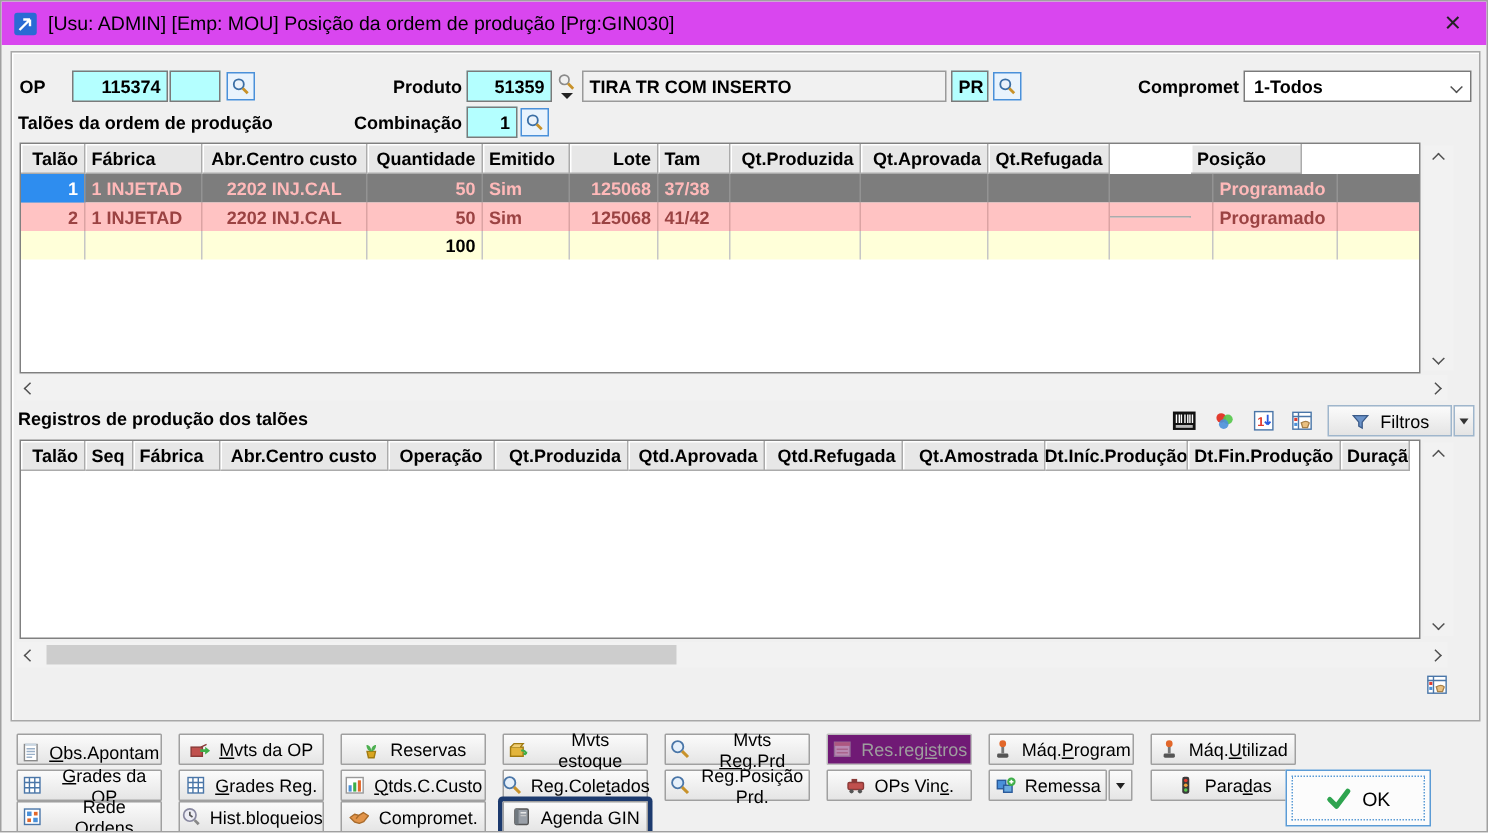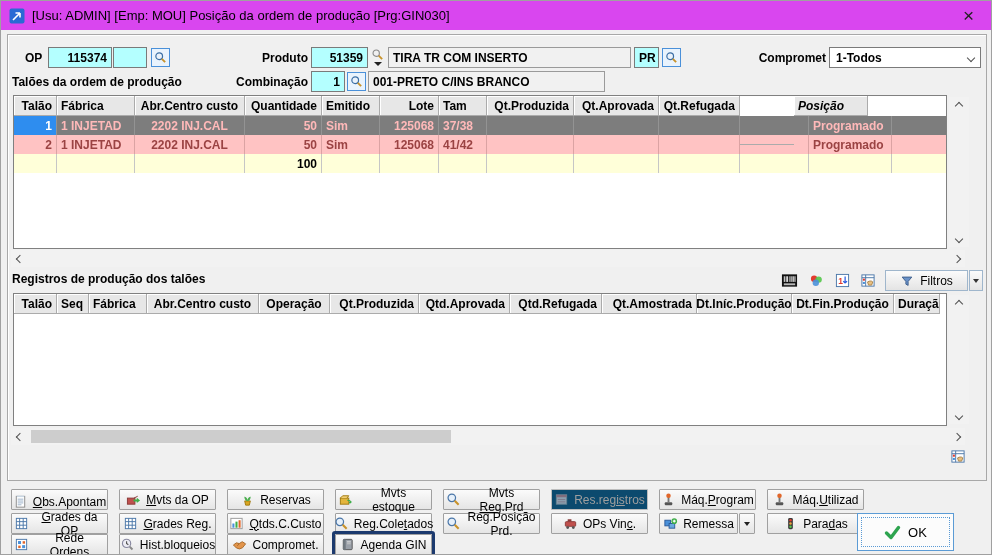--- a/index.html
+++ b/index.html
@@ -41,21 +41,21 @@
   .sb-btn{width:17px;height:17px;display:flex;align-items:center;justify-content:center;background:transparent;border:0;padding:0}
   .thumb{position:absolute;top:2px;height:13px;background:#CDCDCD}
   .chev{display:inline-block;width:6px;height:6px;border-right:1.4px solid #505050;border-bottom:1.4px solid #505050}
   .chev.up{transform:rotate(-135deg)}.chev.down{transform:rotate(45deg)}
   .chev.left{transform:rotate(135deg)}.chev.right{transform:rotate(-45deg)}
   
   .tbicon{position:absolute;width:18px;height:18px;display:flex;align-items:center;justify-content:center;background:transparent;border:0;padding:0}
   .filtros{position:absolute;height:21px;border:1px solid #9FB6CC;background:linear-gradient(#FBFBFB,#E4E4E4);display:flex;align-items:center;justify-content:center;gap:6px;font-size:12px;padding:0}
   
   .btn{position:absolute;height:21px;border:1px solid #A0A0A0;background:linear-gradient(#FBFBFB,#E5E5E5);display:flex;align-items:center;justify-content:center;gap:5px;font-size:12px;color:#000;padding:0 2px;border-radius:1px}
-  .btn.disabled{color:#9E9E9E;background:#0c4a6e;border-color:#BDBDBD}
+  .btn.disabled{color:#9E9E9E;background:#701a75;border-color:#BDBDBD}
   .btn.disabled .ic{opacity:.55}
   .btn.hl{box-shadow:0 0 0 3px #1C3A6E}
   .u{text-decoration:underline}
   .okbtn{position:absolute;left:856px;top:512px;width:97px;height:38px;background:#FCFCFC;border:1px solid #5B9BD5;outline:1px dotted #5B9BD5;outline-offset:-5px;display:flex;align-items:center;justify-content:center;gap:7px;font-size:13px}
   .ic{display:inline-flex}
   .ic svg{display:block}
 </style>
 </head>
 <body>
 
@@ -69,21 +69,21 @@
           <path d="M4 12L11 5M11 5H6.5M11 5v4.5" stroke="#fff" stroke-width="1.6" fill="none"></path>
         </svg>
     </span>
     <span class="title">[Usu: ADMIN] [Emp: MOU] Posição da ordem de produção [Prg:GIN030]</span>
   </div>
   <button class="closebtn">×</button>
 
   <div class="panel"></div>
 
   
-  <span class="lbl" style="left:24px;top:50px">OP</span>
+  <span class="lbl" style="left:12px;top:50px">OP</span>
   <div class="field num" style="left:47px;top:46px;width:64px">115374</div>
   <div class="field" style="left:112px;top:46px;width:34px"></div>
   <button class="sbtn" style="left:150px;top:47px">
     <span class="ic">
         <svg width="13" height="13" viewBox="0 0 14 14">
           <circle cx="5.6" cy="5.6" r="3.6" fill="#EAF2FB" stroke="#3A6EA5" stroke-width="1.3"></circle>
           <line x1="8.4" y1="8.4" x2="12" y2="12" stroke="#C8922A" stroke-width="2"></line>
         </svg>
       </span>
   </button>
@@ -120,37 +120,36 @@
   <span class="lbl r" style="left:200px;top:74px;width:107px">Combinação</span>
   <div class="field num" style="left:310px;top:70px;width:34px">1</div>
   <button class="sbtn" style="left:346px;top:71px">
     <span class="ic">
         <svg width="13" height="13" viewBox="0 0 14 14">
           <circle cx="5.6" cy="5.6" r="3.6" fill="#EAF2FB" stroke="#3A6EA5" stroke-width="1.3"></circle>
           <line x1="8.4" y1="8.4" x2="12" y2="12" stroke="#C8922A" stroke-width="2"></line>
         </svg>
       </span>
   </button>
-  <div class="field ro" style="left:367px;top:70px;width:237px">001-PRETO C/INS BRANCO</div>
 
   
   <div class="grid-body" style="left:12px;top:94px;width:934px;height:154px">
     <div class="hrow" id="t1h">
         <div class="hcell al-r" style="width: 43px;">Talão</div>
         <div class="hcell" style="width: 78px;">Fábrica</div>
         <div class="hcell al-c" style="width: 110px;">Abr.Centro custo</div>
         <div class="hcell al-r" style="width: 77px;">Quantidade</div>
         <div class="hcell" style="width: 58px;">Emitido</div>
         <div class="hcell al-r" style="width: 59px;">Lote</div>
         <div class="hcell" style="width: 48px;">Tam</div>
         <div class="hcell al-r" style="width: 87px;">Qt.Produzida</div>
         <div class="hcell al-r" style="width: 85px;">Qt.Aprovada</div>
         <div class="hcell al-r" style="width: 81px;">Qt.Refugada</div>
         <div class="hcell al-c" style="width: 54px; margin-top: 48px;">Últ.Apont</div>
-        <div class="hcell" style="width: 74px; font-style: italic;">Posição</div>
+        <div class="hcell" style="width: 74px;">Posição</div>
       </div>
     <div id="t1b">
         <div class="grow r-sel">
           <div class="gcell al-r" style="width: 43px;">1</div>
           <div class="gcell" style="width: 78px;">1 INJETAD</div>
           <div class="gcell al-c" style="width: 110px;">2202 INJ.CAL</div>
           <div class="gcell al-r" style="width: 77px;">50</div>
           <div class="gcell" style="width: 58px;">Sim</div>
           <div class="gcell al-r" style="width: 59px;">125068</div>
           <div class="gcell" style="width: 48px;">37/38</div>

